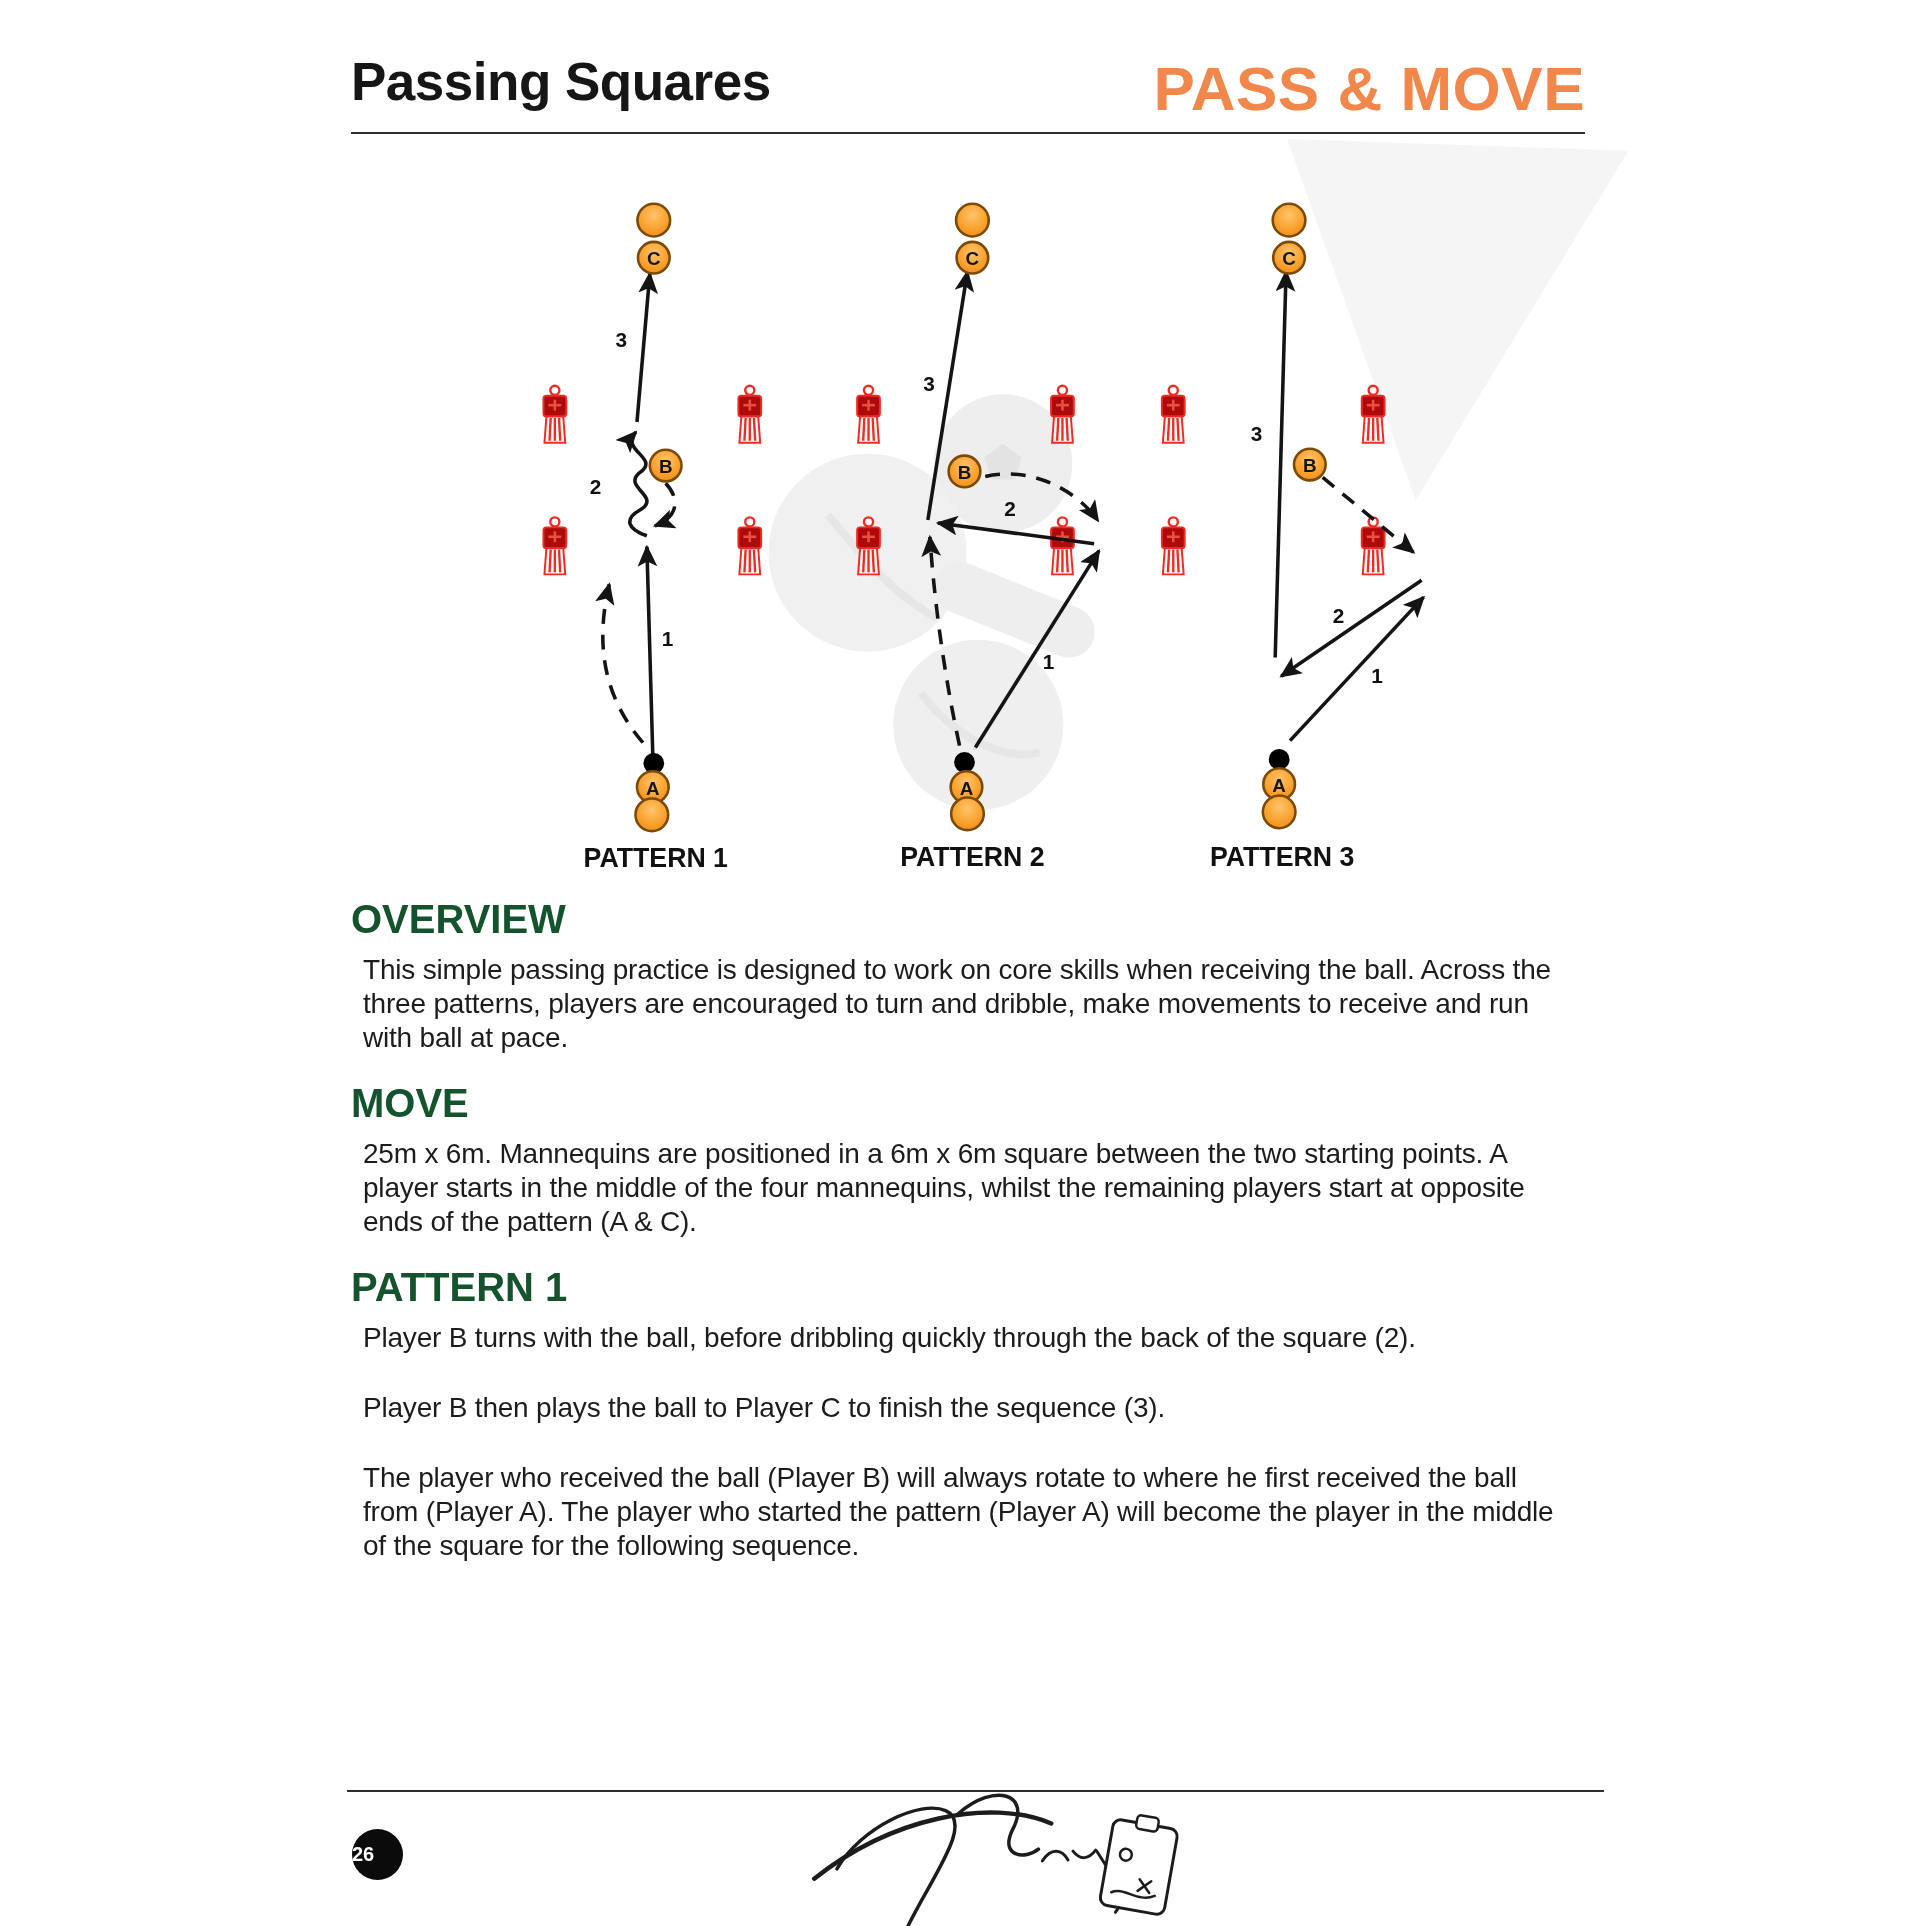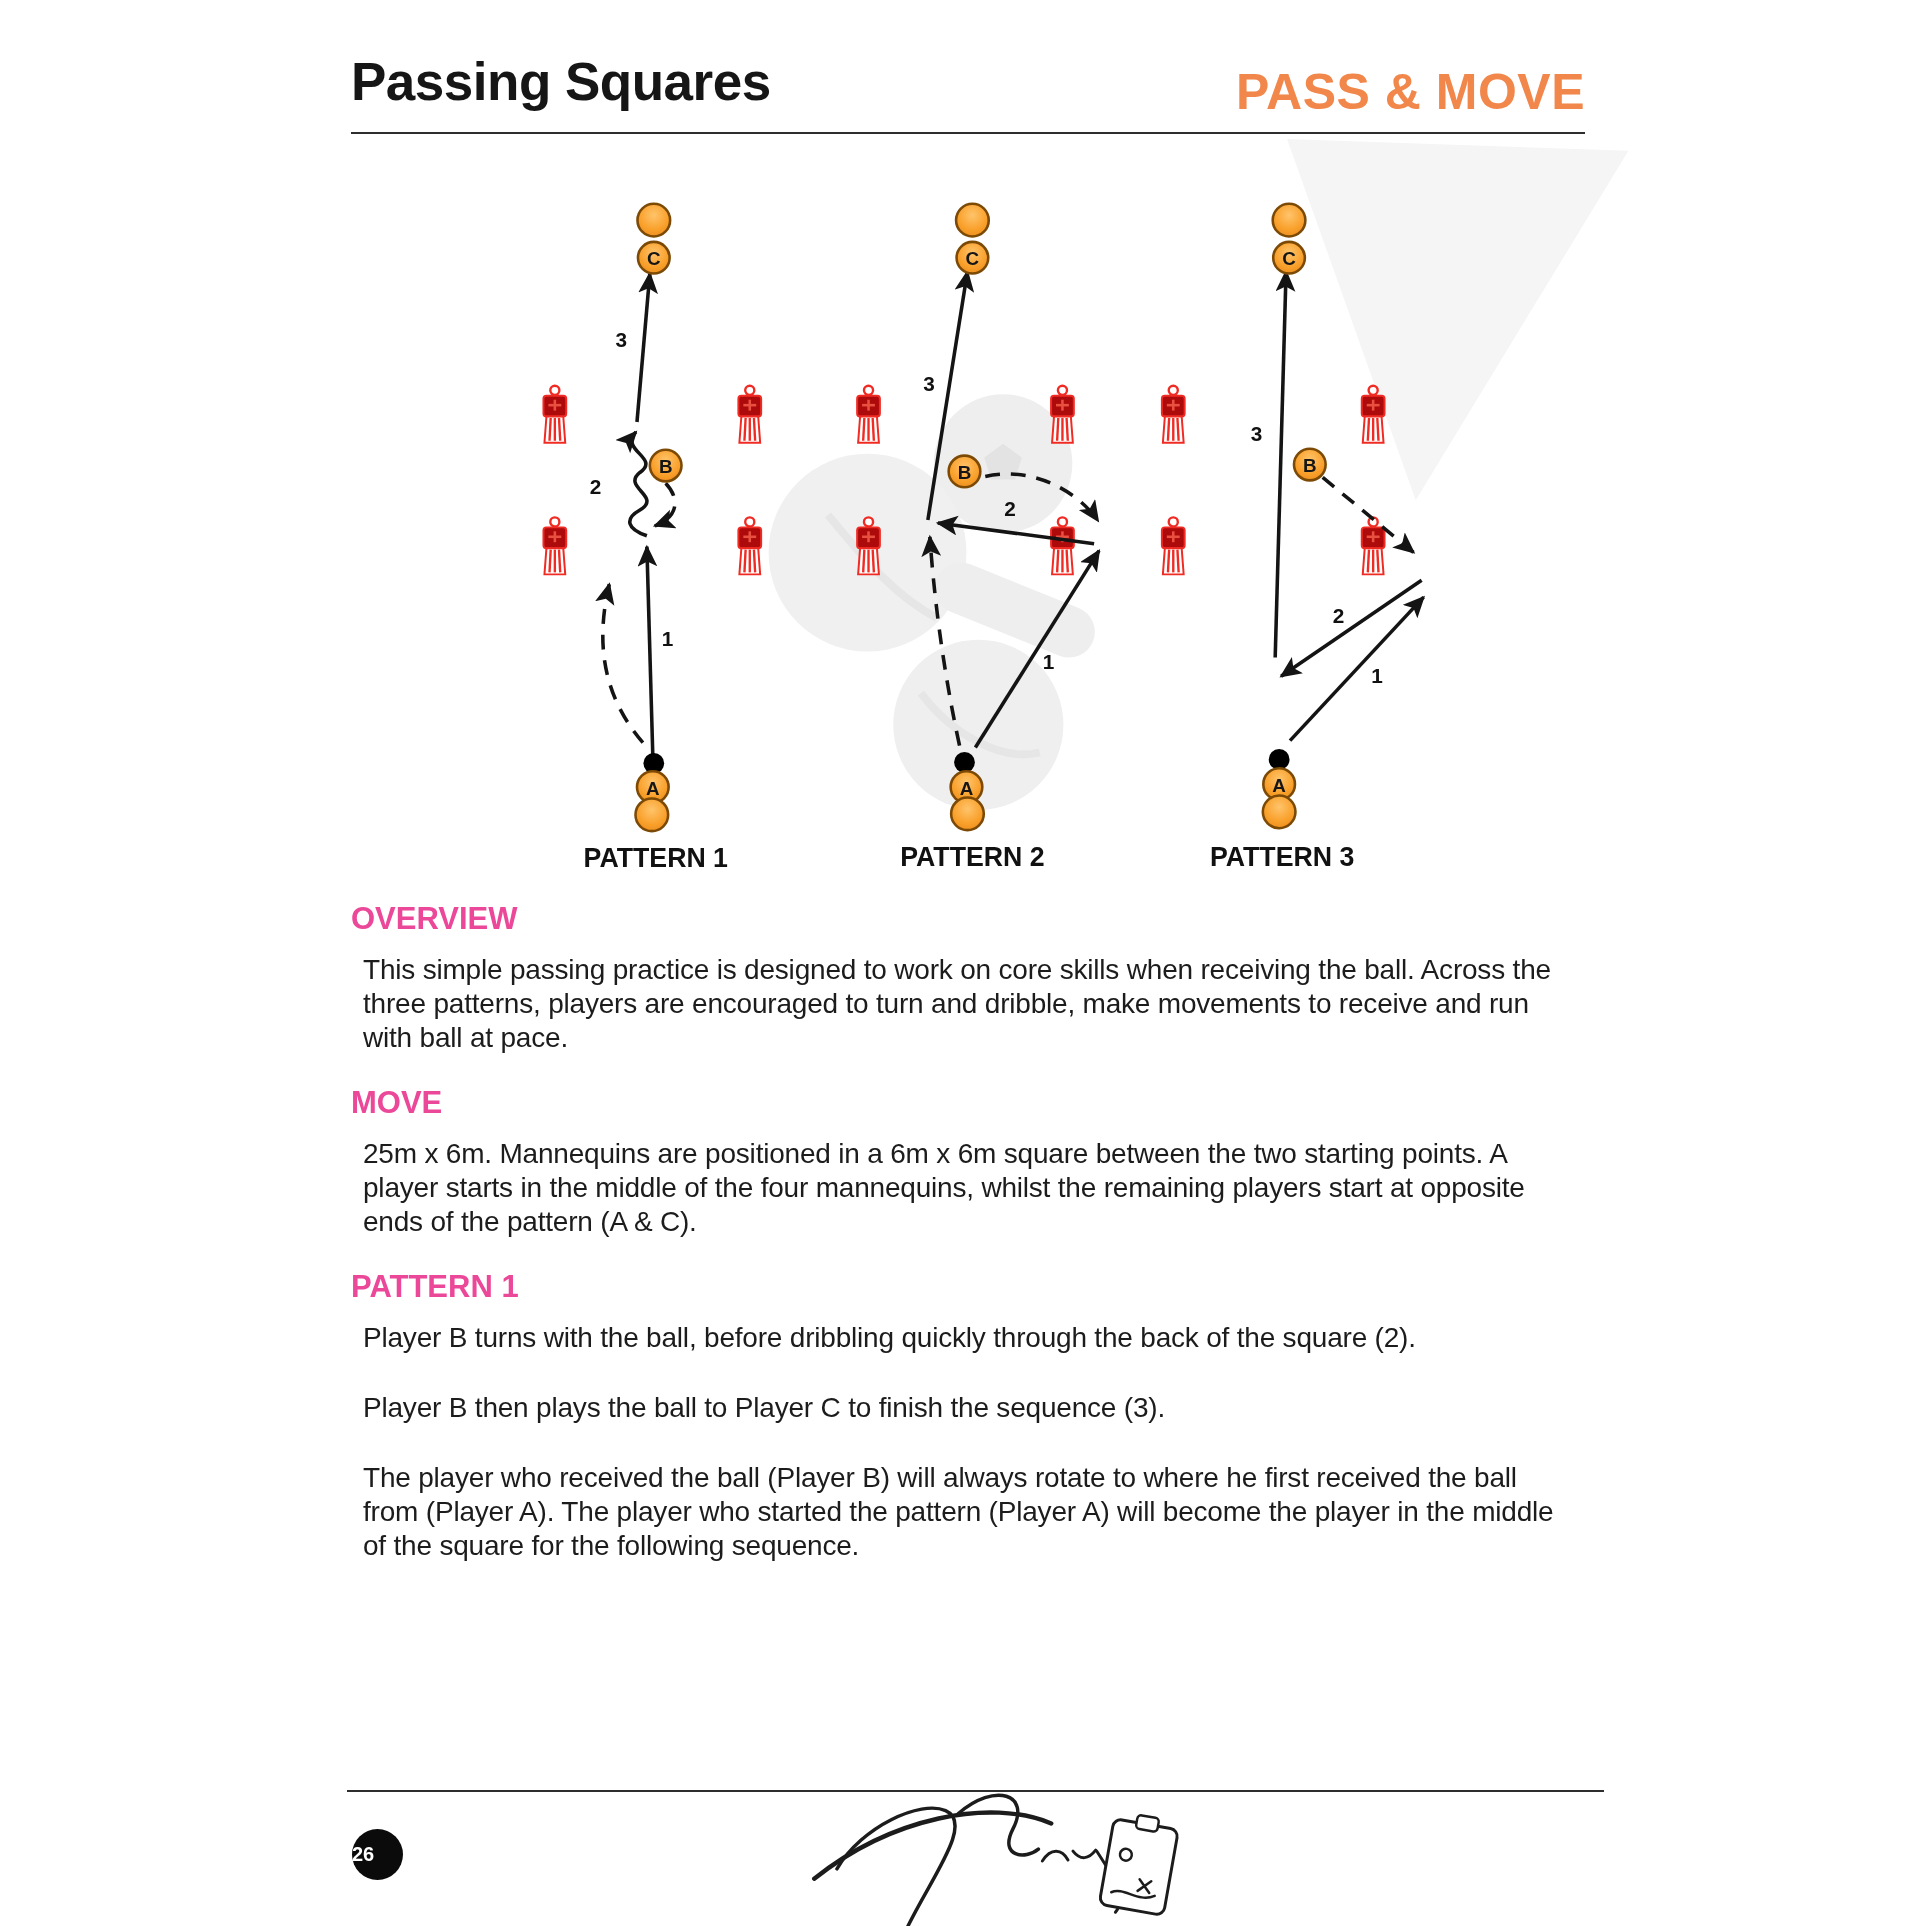--- a/index.html
+++ b/index.html
@@ -3,39 +3,39 @@
 <meta charset="utf-8">
 <style>
   html,body{margin:0;padding:0;background:#ffffff;}
   .page{
     position:relative;width:1927px;height:1927px;background:#fff;overflow:hidden;
     font-family:"Liberation Sans", sans-serif;color:var(--text,#1b1b1b);padding-left:12px;
   }
   
   .header{position:absolute;left:351px;top:51px;width:1234px;height:83px;}
   .title{font-size:53px;font-weight:600;letter-spacing:-0.5px;color:#161616;}
-  .badge{position:absolute;right:0;top:12px;font-size:50px;font-weight:600;color:var(--accent,#F2874B);letter-spacing:0.5px;}
+  .badge{position:absolute;right:0;top:2px;font-size:62px;font-weight:600;color:var(--accent,#F2874B);letter-spacing:0.5px;}
   .header-rule{position:absolute;left:351px;top:132px;width:1234px;height:0;border-top:2px solid #2e2e2e;}
   
   .diagram{position:absolute;left:0;top:139px;width:1927px;height:752px;}
   .sol{fill:none;stroke:#141414;stroke-width:3.6px;}
   .dash{fill:none;stroke:#141414;stroke-width:3.6px;stroke-dasharray:15 11;}
   .num{font-family:"Liberation Sans",sans-serif;font-size:21px;font-weight:bold;fill:#111;}
   .caption{font-family:"Liberation Sans",sans-serif;font-size:27px;font-weight:bold;fill:#111;text-anchor:middle;}
   .player circle{fill:url(#gradOrange);stroke:#7c4a05;stroke-width:2.6px;}
   .player text{font-size:19px;font-weight:bold;fill:#161616;text-anchor:middle;dominant-baseline:central;}
   .cone circle{fill:url(#gradOrange);stroke:#7c4a05;stroke-width:2.6px;}
   .mq-head{fill:#fff;stroke:var(--red-o,#EF2B23);stroke-width:2.4px;}
   .mq-torso{fill:var(--red-f,#AD0A0C);stroke:var(--red-o,#EF2B23);stroke-width:2px;}
   .mq-bar{stroke:#e8503f;stroke-width:2.6px;}
   .mq-legs{fill:#fff;stroke:var(--red-o,#EF2B23);stroke-width:2px;}
   .mq-stripe{stroke:var(--red-o,#EF2B23);stroke-width:2.4px;fill:none;}
   
   .content{position:absolute;left:351px;top:901px;width:1234px;}
-  .content h3{font-size:31px;line-height:36px;font-weight:700;margin:30px 0 16px 0;color:#ec4899;}
+  .content h3{font-size:40px;line-height:36px;font-weight:700;margin:30px 0 16px 0;color:#14532d;}
   .content .sec:first-child h3{margin-top:0;}
   .content p{font-size:28px;line-height:34px;margin:12px;letter-spacing:-0.2px;color:#1c1c1c;}
   .content p + p{margin-top:36px;}
   
   .footer-rule{position:absolute;left:347px;top:1790px;width:1257px;height:0;border-top:2.5px solid #2e2e2e;}
   .page-badge{
     position:absolute;left:352px;top:1829px;width:51px;height:51px;border-radius:50%;
     background:#0b0b0b;color:#fff;font-size:20px;font-weight:bold;
     display:flex;align-items:center;
   }

